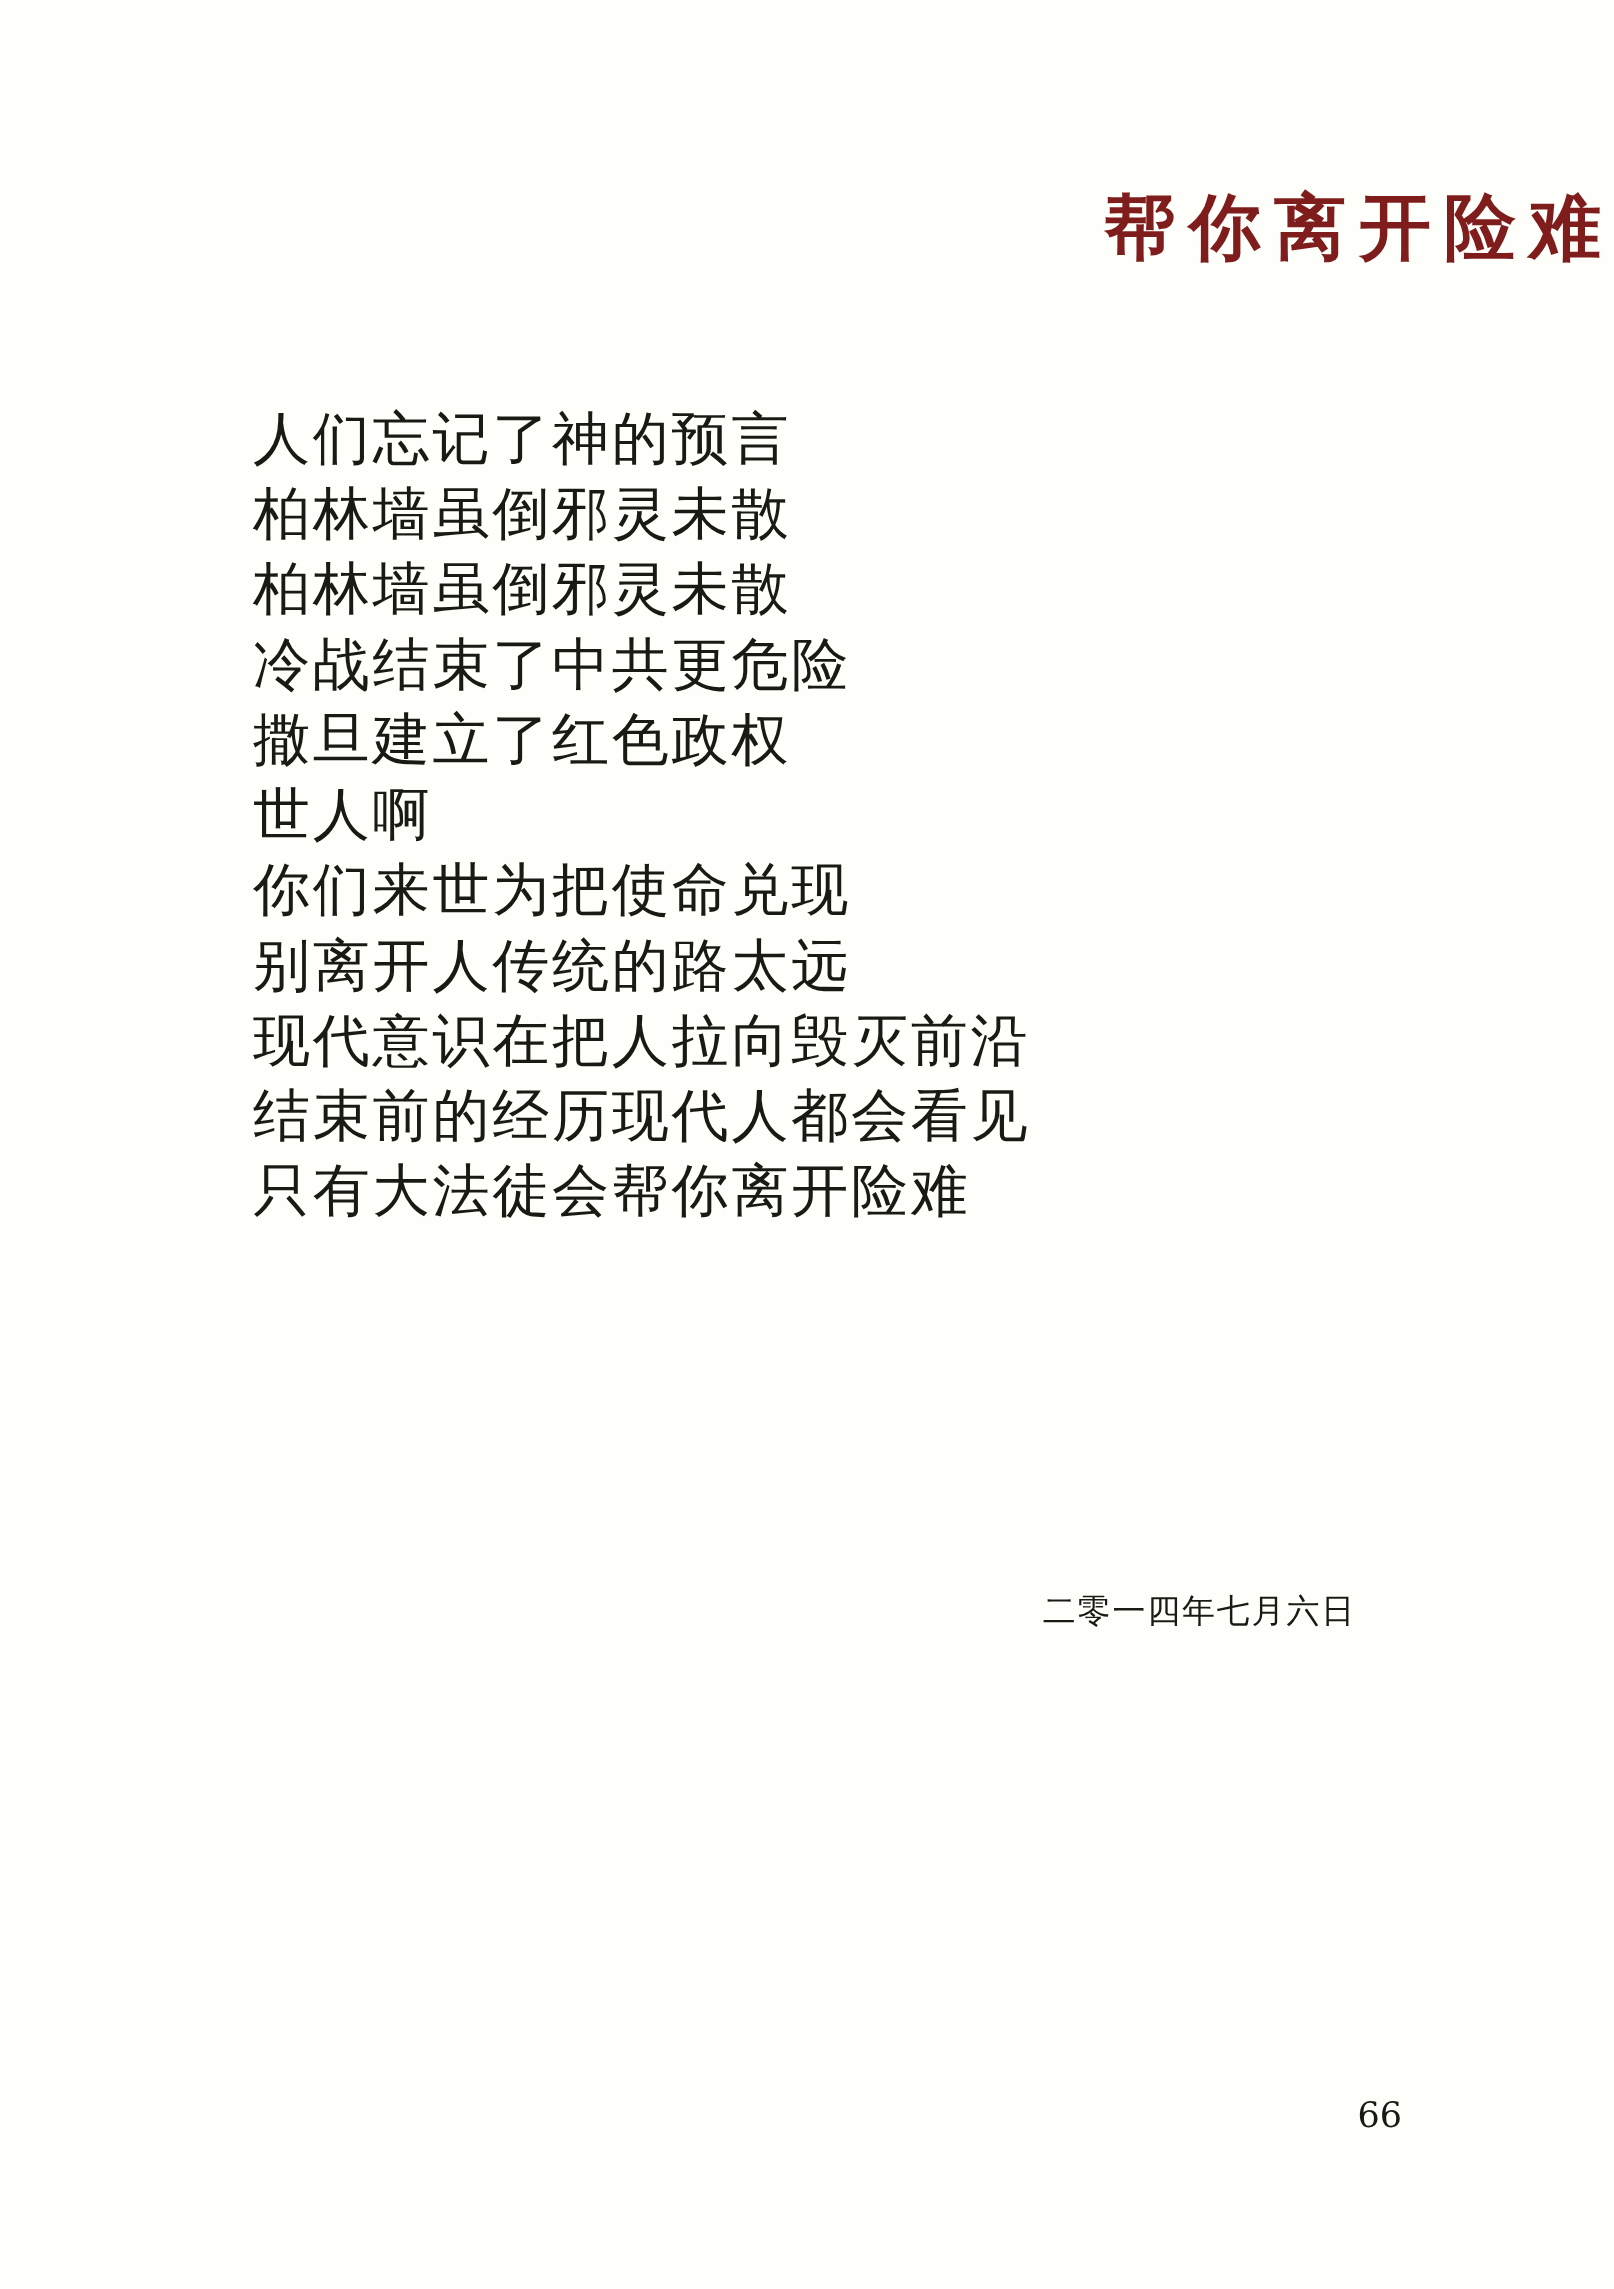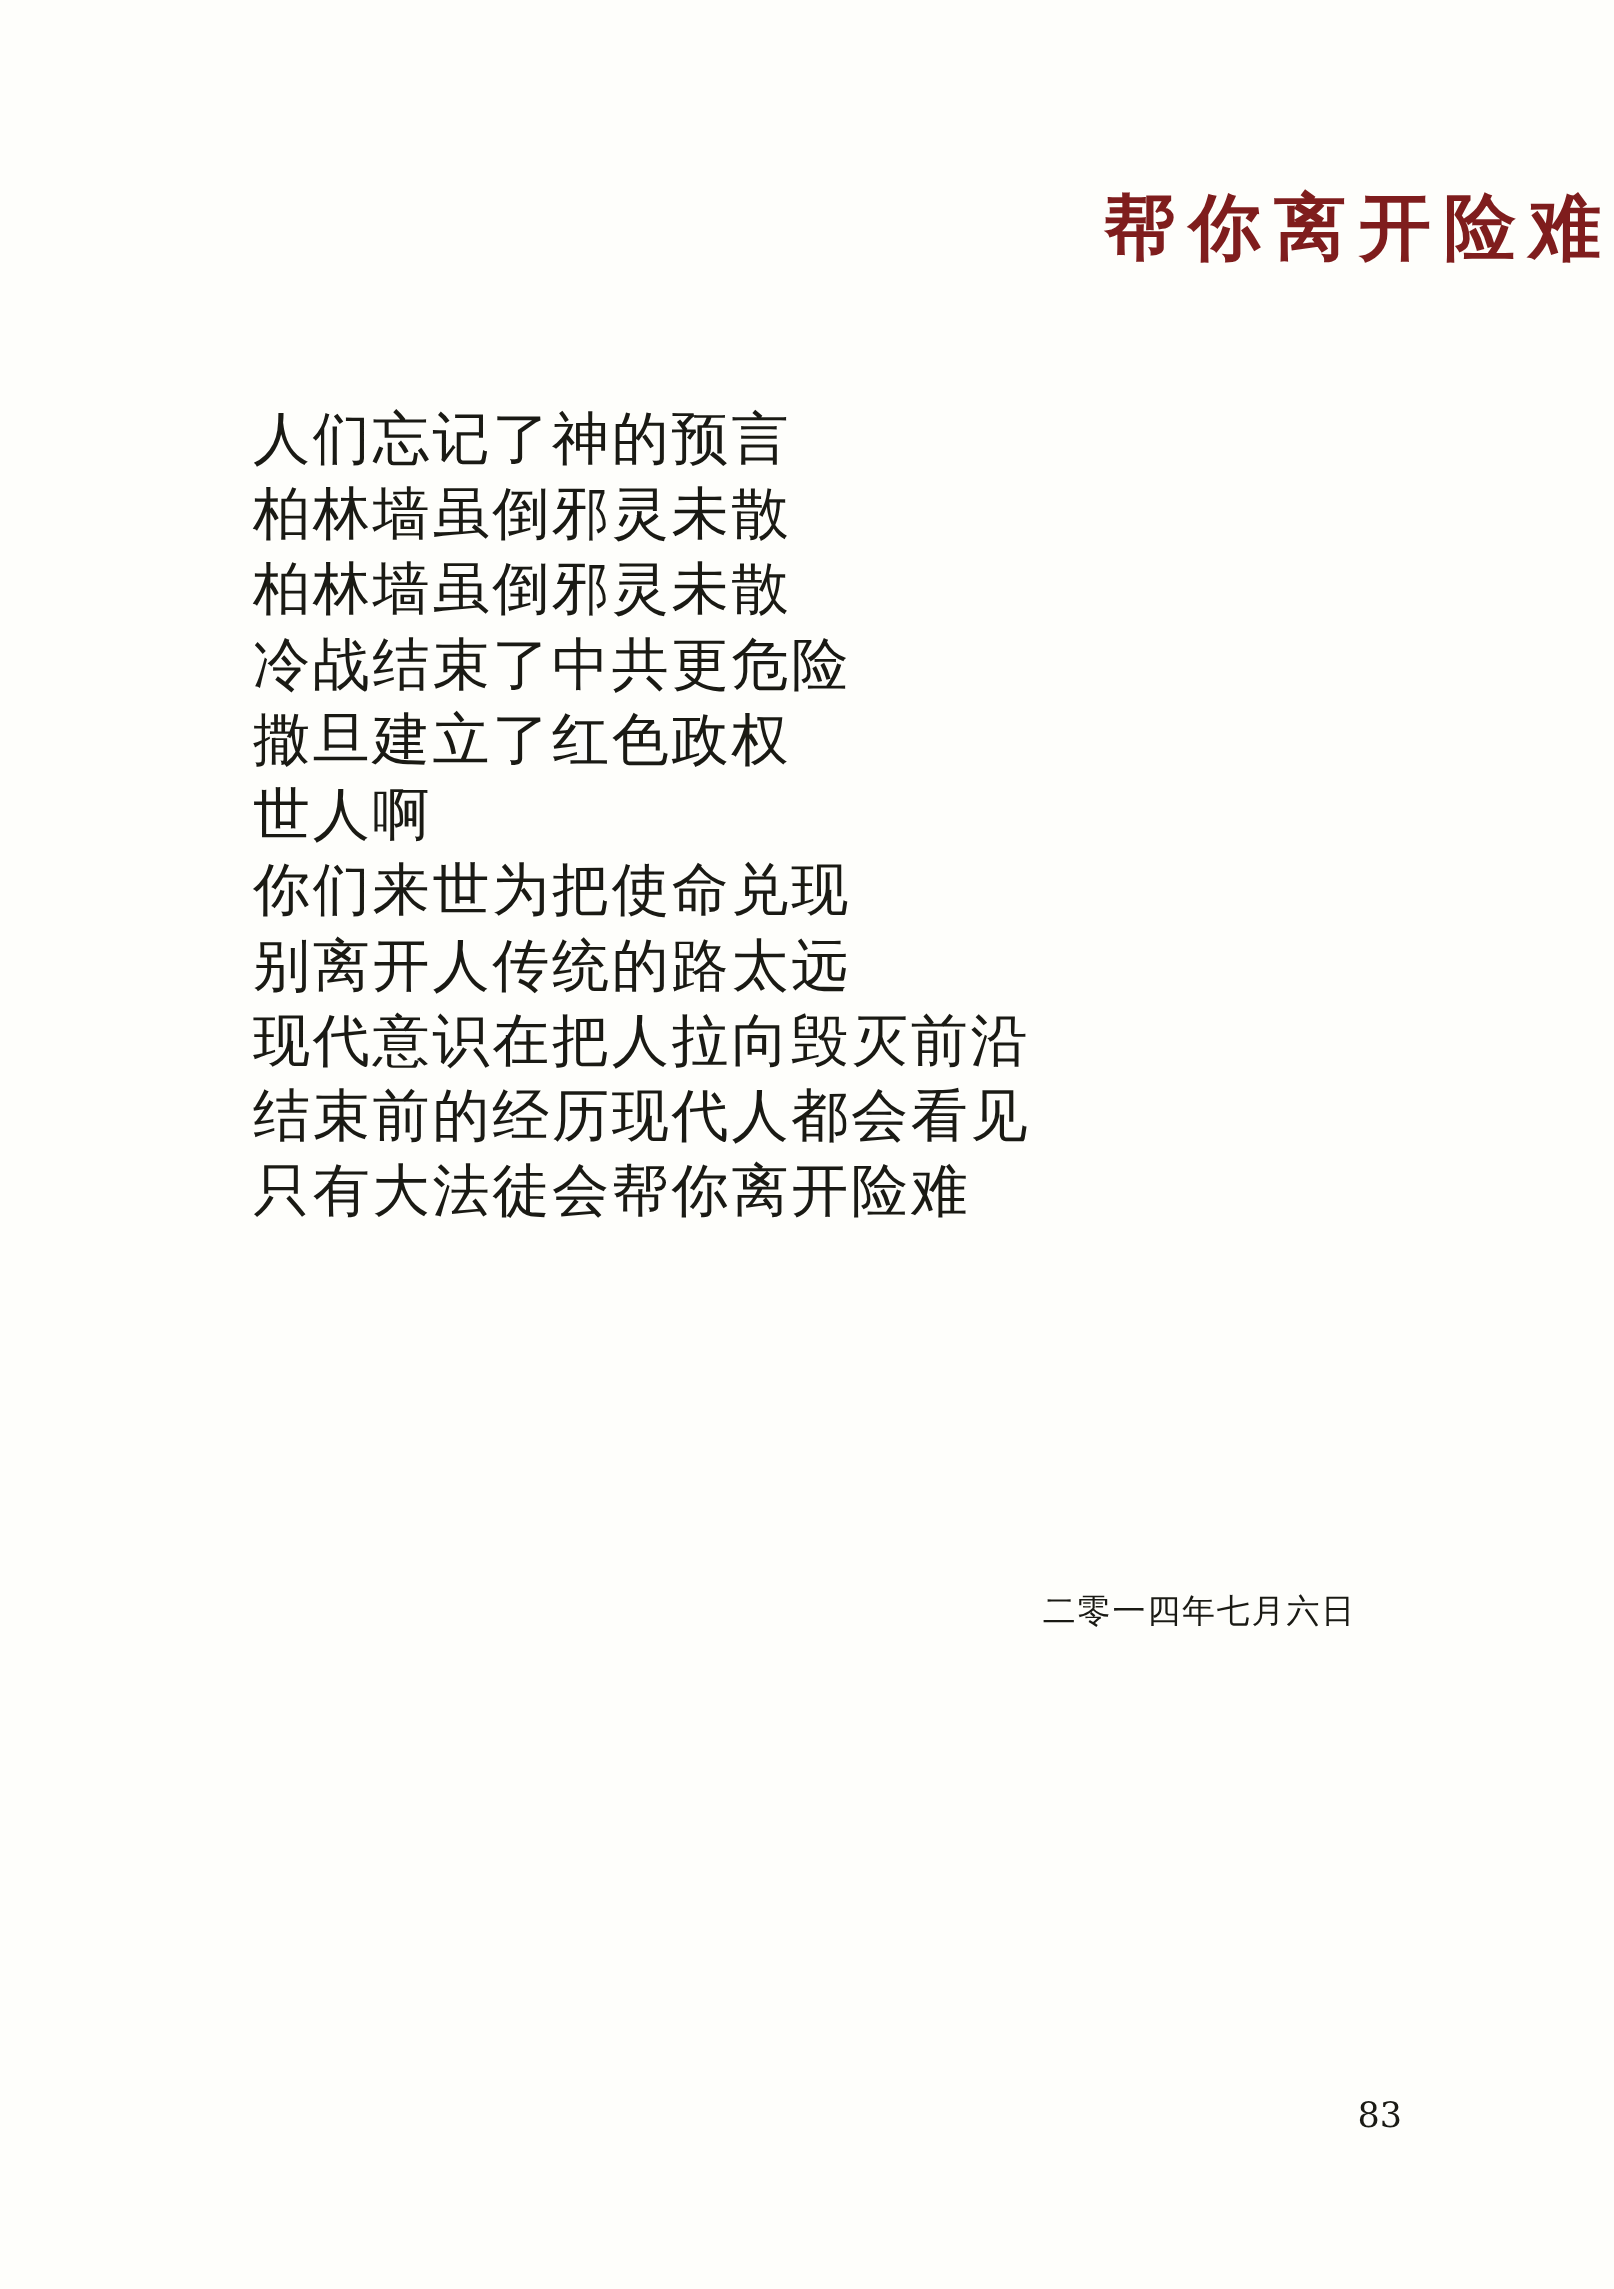--- a/index.html
+++ b/index.html
@@ -84,16 +84,16 @@
     <div class="poem-line">世人啊</div>
     <div class="poem-line">你们来世为把使命兑现</div>
     <div class="poem-line">别离开人传统的路太远</div>
     <div class="poem-line">现代意识在把人拉向毁灭前沿</div>
     <div class="poem-line">结束前的经历现代人都会看见</div>
     <div class="poem-line">只有大法徒会帮你离开险难</div>
   </div>
 
   <div class="poem-date">二零一四年七月六日</div>
 
-  <div class="page-number">83</div>
+  <div class="page-number">66</div>
 
 </div>
 
 
 </body></html>

